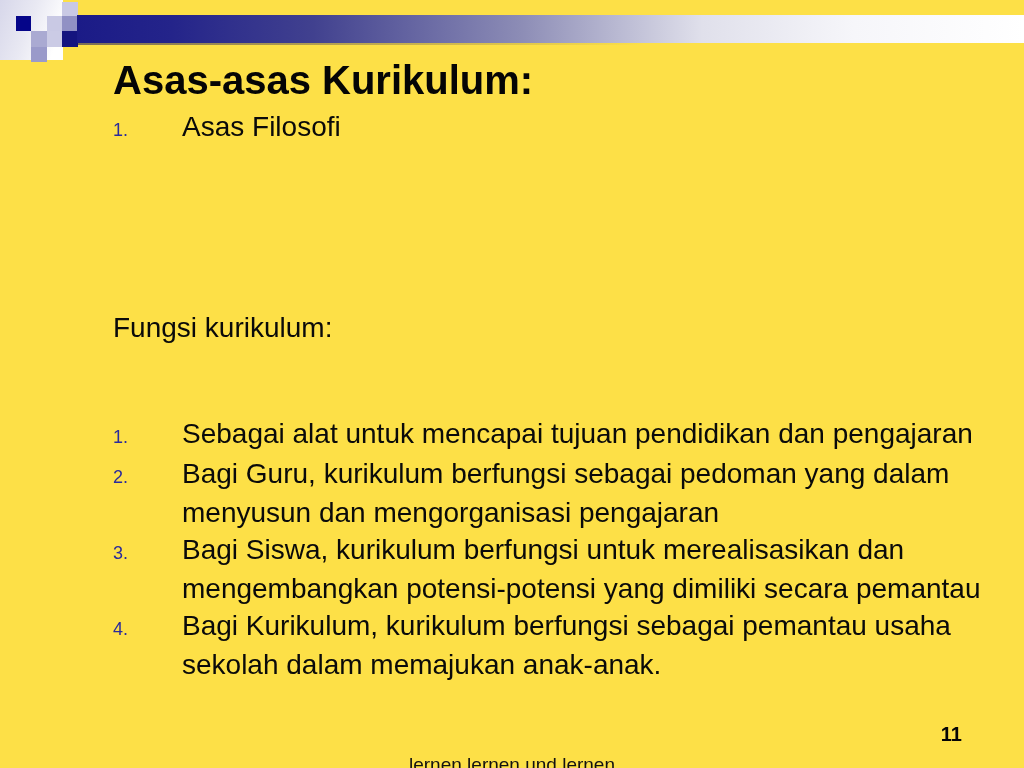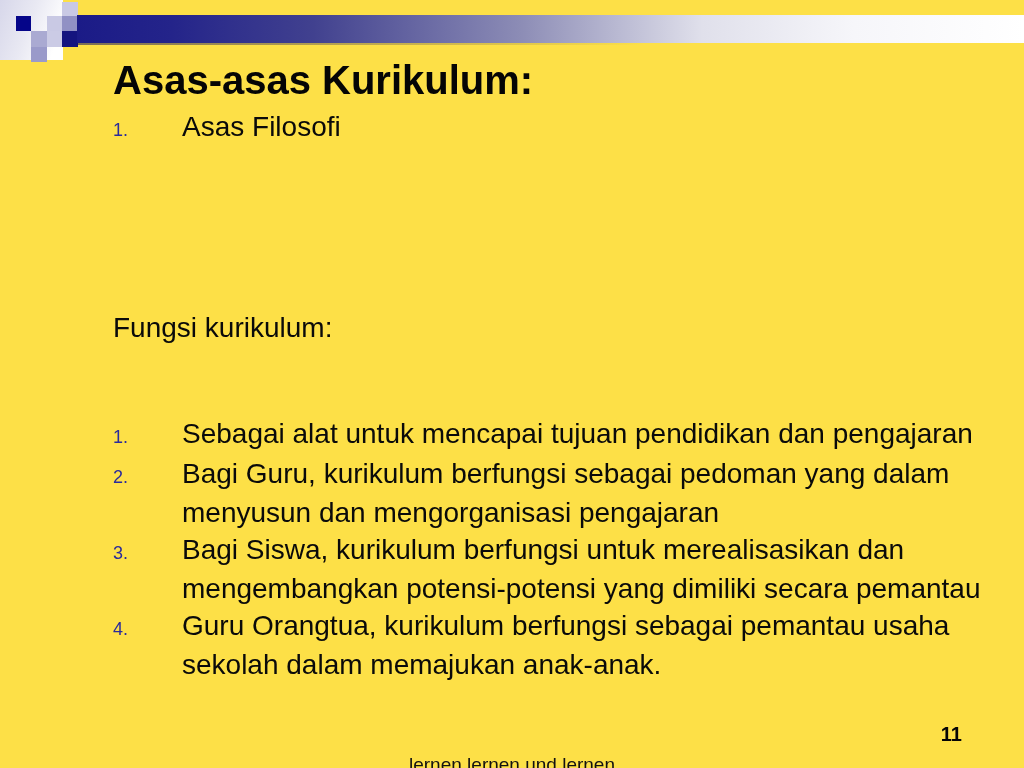--- a/index.html
+++ b/index.html
@@ -97,20 +97,20 @@
     <div class="list-row">
       <span class="num">1.</span><span>Sebagai alat untuk mencapai tujuan pendidikan dan pengajaran</span>
     </div>
     <div class="list-row">
       <span class="num">2.</span><span>Bagi Guru, kurikulum berfungsi sebagai pedoman yang dalam menyusun dan mengorganisasi pengajaran</span>
     </div>
     <div class="list-row">
       <span class="num">3.</span><span>Bagi Siswa, kurikulum berfungsi untuk merealisasikan dan mengembangkan potensi-potensi yang dimiliki secara pemantau</span>
     </div>
     <div class="list-row">
-      <span class="num">4.</span><span>Guru Orangtua, kurikulum berfungsi sebagai pemantau usaha sekolah dalam memajukan anak-anak.</span>
+      <span class="num">4.</span><span>Bagi Kurikulum, kurikulum berfungsi sebagai pemantau usaha sekolah dalam memajukan anak-anak.</span>
     </div>
   </div>
 
   <div class="footer-text">lernen lernen und lernen</div>
   <div class="page-number">11</div>
 
 </div>
 
 </body></html>

